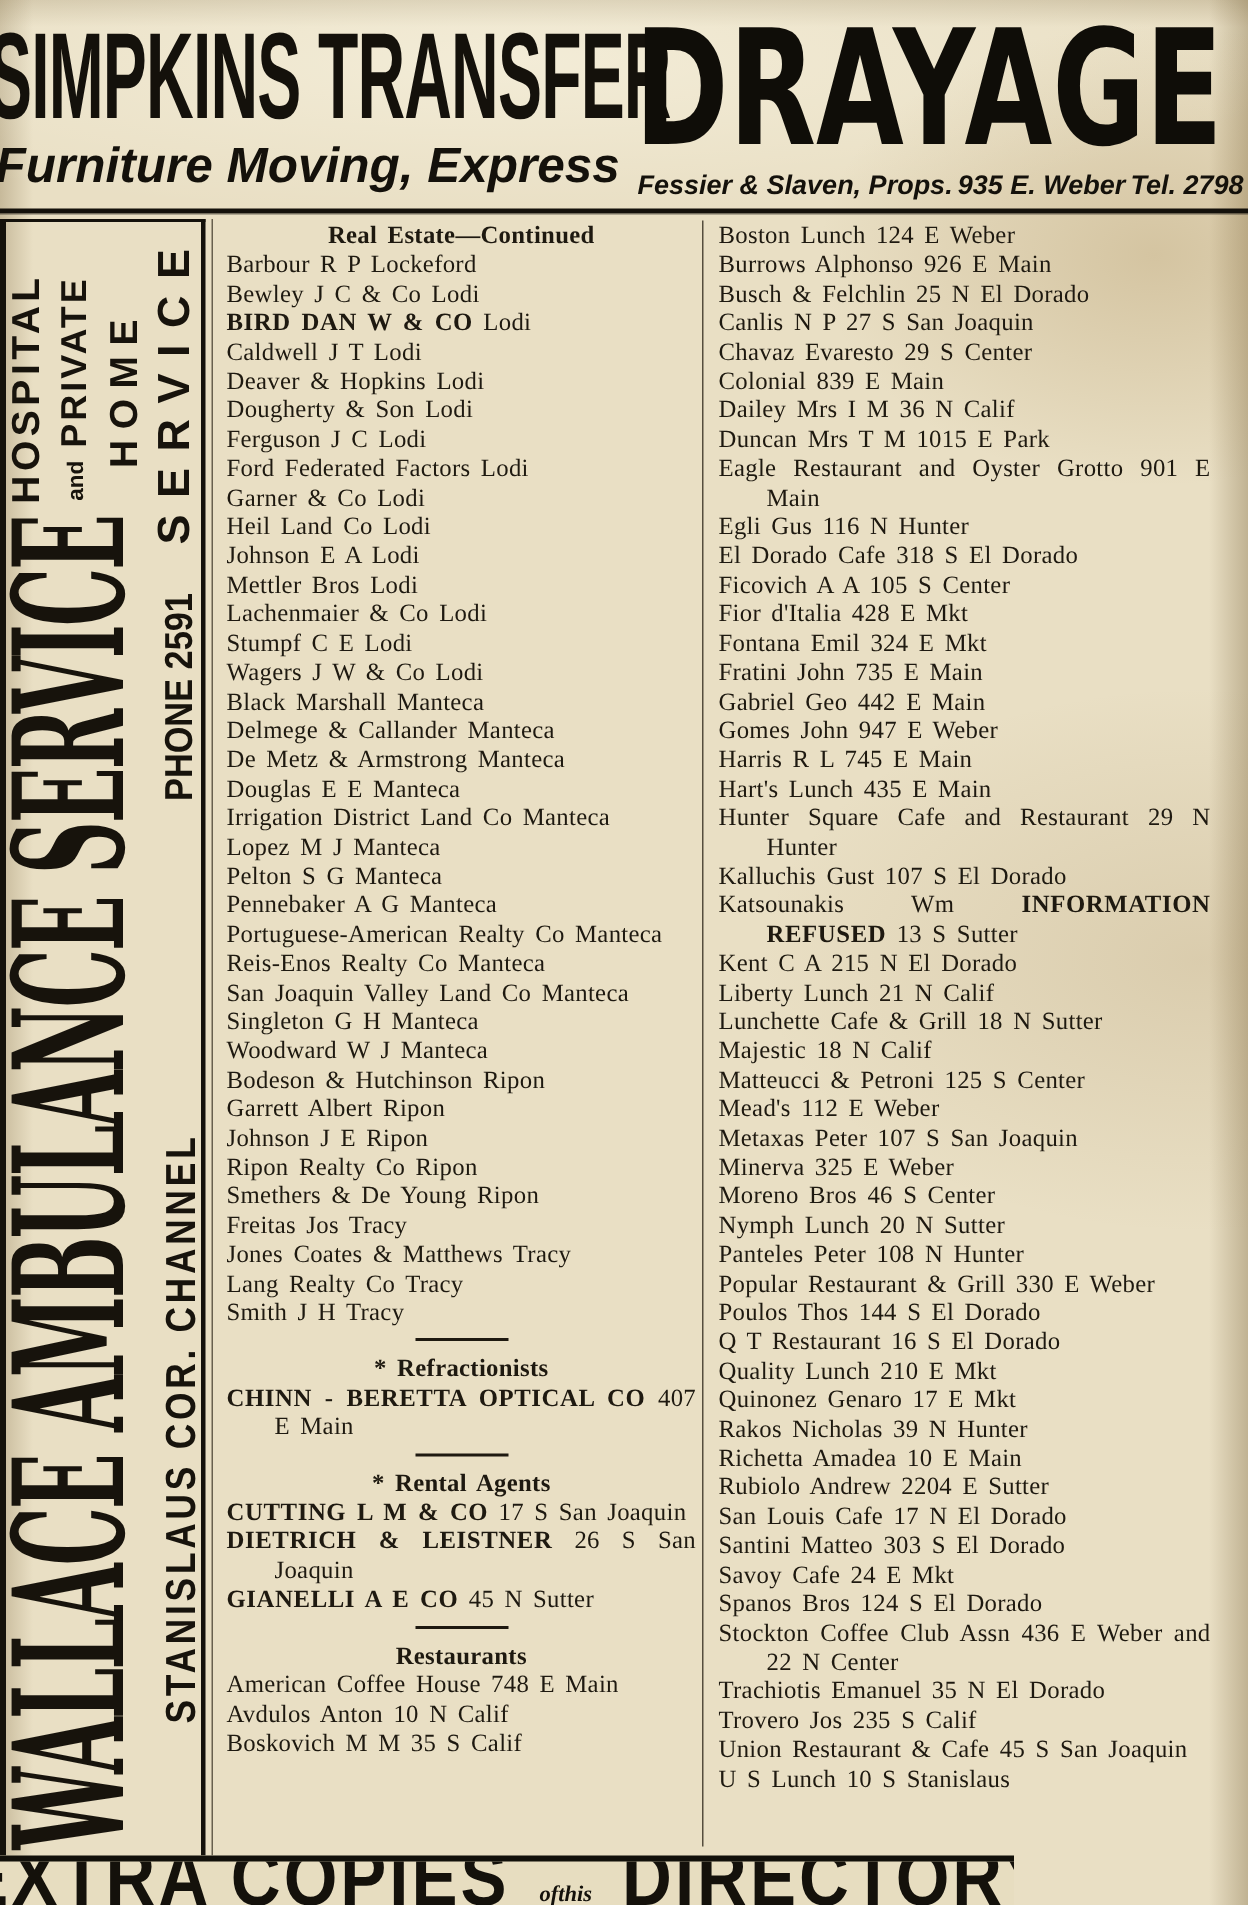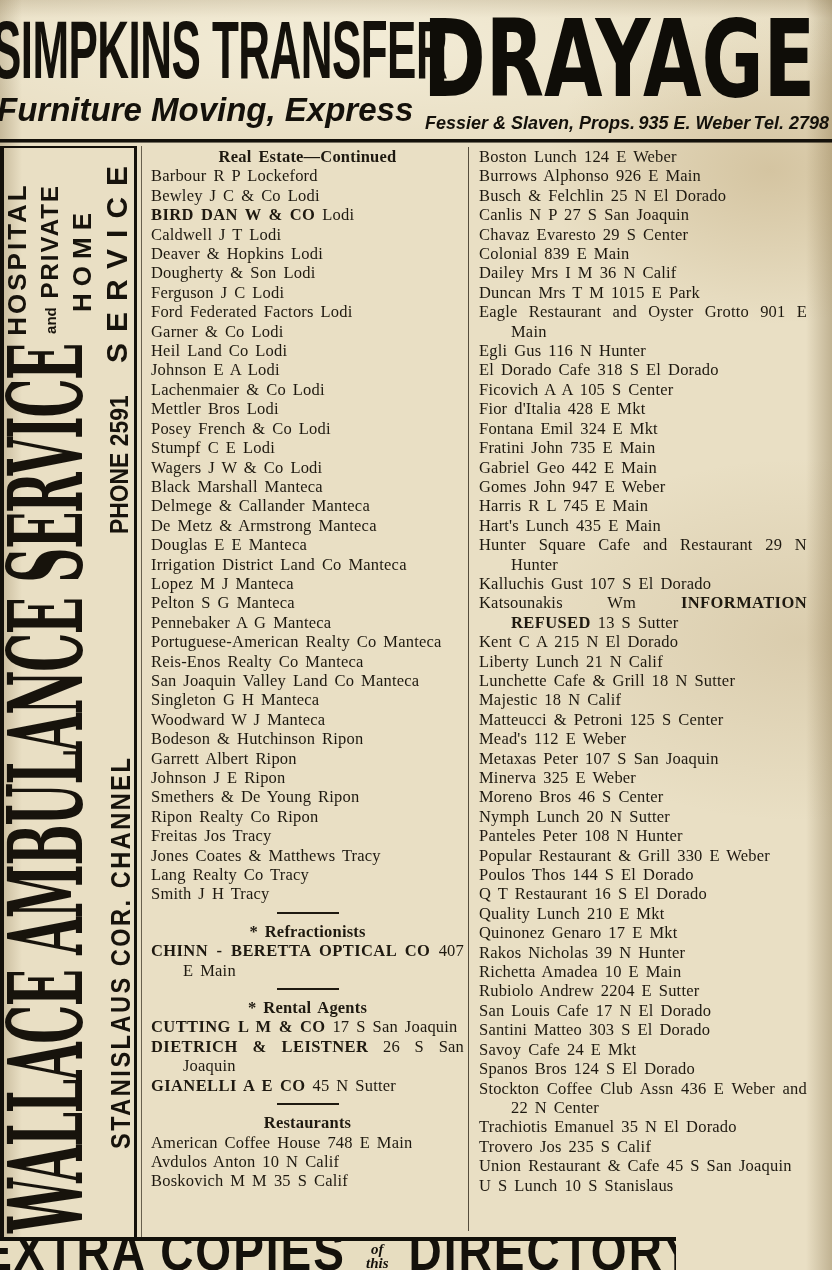--- a/index.html
+++ b/index.html
@@ -95,21 +95,21 @@
   .bottom-banner{
     position:absolute; left:0; top:1237px; width:676px; height:33px; box-sizing:border-box;
     border-top:4px solid #12100a; background:#e7ddc0; overflow:hidden;
     display:flex; justify-content:center; align-items:flex-end; gap:20px;
   }
   .bb-big{
     font-family:"Liberation Sans", sans-serif; font-weight:bold; font-size:46px; line-height:44px;
     letter-spacing:2px; color:#14110b; margin-top:-4px; white-space:nowrap;
     transform:scaleY(1.15); transform-origin:center top;
   }
-  .bb-mid{display:flex; flex-direction:column; align-items:center; margin-top:0;
+  .bb-mid{display:flex; flex-direction:row; align-items:center; margin-top:0;
     font-family:"Liberation Serif", serif; font-weight:bold; font-style:italic;
     font-size:15px; line-height:14px; color:#14110b;}
 </style>
 </head>
 <body>
 
 <div id="page">
 
   <header class="top-banner">
     <div class="tb-title-wrap">
@@ -151,43 +151,42 @@
       <div class="entry">Bewley J C &amp; Co Lodi</div>
       <div class="entry"><b>BIRD DAN W &amp; CO</b> Lodi</div>
       <div class="entry">Caldwell J T Lodi</div>
       <div class="entry">Deaver &amp; Hopkins Lodi</div>
       <div class="entry">Dougherty &amp; Son Lodi</div>
       <div class="entry">Ferguson J C Lodi</div>
       <div class="entry">Ford Federated Factors Lodi</div>
       <div class="entry">Garner &amp; Co Lodi</div>
       <div class="entry">Heil Land Co Lodi</div>
       <div class="entry">Johnson E A Lodi</div>
+      <div class="entry">Mettler Bros Lodi</div>
       <div class="entry">Lachenmaier &amp; Co Lodi</div>
-      <div class="entry">Mettler Bros Lodi</div>
-      <div class="entry">Posey French &amp; Co Lodi</div>
       <div class="entry">Stumpf C E Lodi</div>
       <div class="entry">Wagers J W &amp; Co Lodi</div>
       <div class="entry">Black Marshall Manteca</div>
       <div class="entry">Delmege &amp; Callander Manteca</div>
       <div class="entry">De Metz &amp; Armstrong Manteca</div>
       <div class="entry">Douglas E E Manteca</div>
       <div class="entry">Irrigation District Land Co Manteca</div>
       <div class="entry">Lopez M J Manteca</div>
       <div class="entry">Pelton S G Manteca</div>
       <div class="entry">Pennebaker A G Manteca</div>
       <div class="entry">Portuguese-American Realty Co Manteca</div>
       <div class="entry">Reis-Enos Realty Co Manteca</div>
       <div class="entry">San Joaquin Valley Land Co Manteca</div>
       <div class="entry">Singleton G H Manteca</div>
       <div class="entry">Woodward W J Manteca</div>
       <div class="entry">Bodeson &amp; Hutchinson Ripon</div>
       <div class="entry">Garrett Albert Ripon</div>
       <div class="entry">Johnson J E Ripon</div>
+      <div class="entry">Ripon Realty Co Ripon</div>
       <div class="entry">Smethers &amp; De Young Ripon</div>
-      <div class="entry">Ripon Realty Co Ripon</div>
       <div class="entry">Freitas Jos Tracy</div>
       <div class="entry">Jones Coates &amp; Matthews Tracy</div>
       <div class="entry">Lang Realty Co Tracy</div>
       <div class="entry">Smith J H Tracy</div>
       <div class="sec-rule"></div>
       <div class="sec-header">* Refractionists</div>
       <div class="entry"><b>CHINN - BERETTA OPTICAL CO</b> 407 E Main</div>
       <div class="sec-rule"></div>
       <div class="sec-header">* Rental Agents</div>
       <div class="entry"><b>CUTTING L M &amp; CO</b> 17 S San Joaquin</div>

